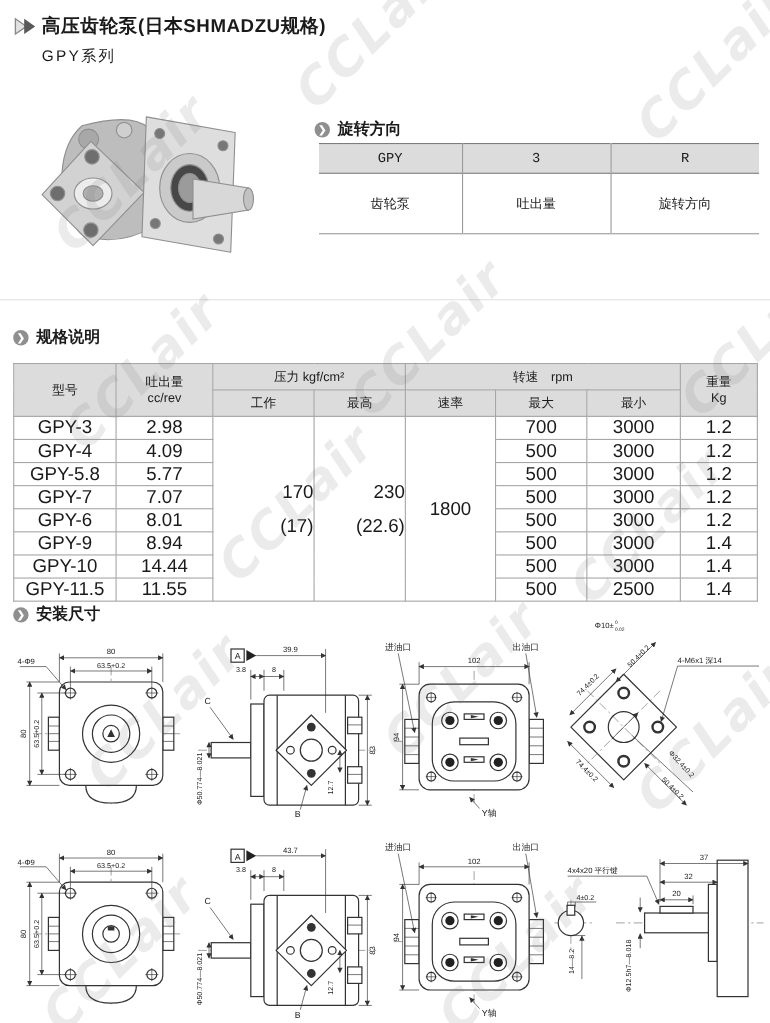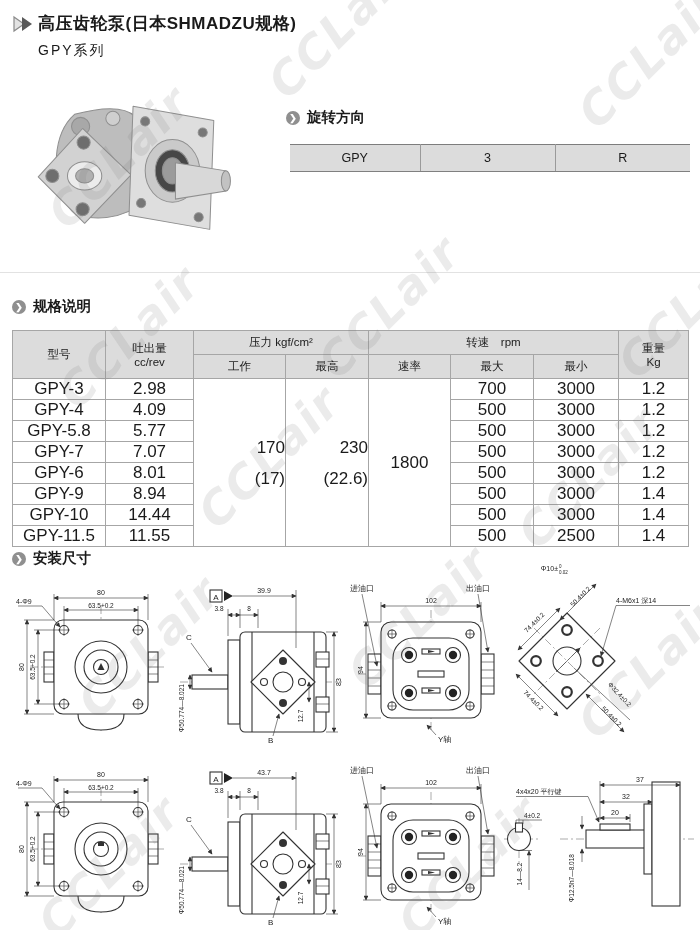--- a/index.html
+++ b/index.html
@@ -10,22 +10,22 @@
       white-space:nowrap;pointer-events:none;z-index:50;}
   
   .title-row{position:absolute;left:12px;top:12px;display:flex;align-items:center;}
   .page-title{font-size:17px;font-weight:bold;letter-spacing:0.5px;}
   .page-subtitle{position:absolute;left:38px;top:42px;font-size:14px;letter-spacing:2px;}
   .sec-head{position:absolute;display:flex;align-items:center;gap:7px;font-weight:bold;font-size:14.5px;}
   .sec-icon{width:14px;height:14px;border-radius:50%;background:#8f8f8f;color:#fff;font-size:9px;
             line-height:14px;text-align:center;font-weight:bold;flex:0 0 14px;}
   .divider{position:absolute;left:0;width:700px;height:1px;background:#e2e2e2;}
   
-  .mtable{position:absolute;left:290px;top:144px;width:400px;border-collapse:collapse;text-align:center;
-          border-top:1.5px solid #7d7d7d;border-bottom:1.5px solid #7d7d7d;table-layout:fixed;}
+  .mtable{position:absolute;left:290px;top:130px;width:400px;border-collapse:collapse;text-align:center;
+          border-top:1.5px solid #7d7d7d;border-bottom:1.5px solid #7d7d7d;table-layout:fixed;font-family:Liberation Mono, monospace;}
   .mtable td{border-left:1px solid #9a9a9a;padding:0;vertical-align:middle;}
   .mtable tr td:first-child{border-left:none;}
   .mtable .ghead td{background:#dcdcdc;height:26px;font-size:12.5px;border-bottom:1px solid #808080;}
   .mtable .mean td{height:54px;font-size:12px;border-bottom:1px solid #9a9a9a;}
   .mtable .vals td{height:62px;font-size:12px;line-height:17px;}
   
   .stable{position:absolute;left:12px;top:330px;width:676px;border-collapse:collapse;text-align:center;
           table-layout:fixed;border-top:1.5px solid #6b6b6b;border-bottom:1.5px solid #6b6b6b;}
   .stable th,.stable td{border:1px solid #a6a6a6;padding:0;vertical-align:middle;}
   .stable thead th{background:#dcdcdc;font-weight:normal;font-size:11.5px;height:23px;}
@@ -115,20 +115,25 @@
   <colgroup>
       <col style="width:130px">
       <col style="width:135px">
       <col style="width:135px">
     </colgroup>
   <tbody>
       <tr class="ghead">
     <td>GPY</td>
     <td>3</td>
     <td>R</td>
+  </tr>
+  <tr class="mean">
+    <td>齿轮泵</td>
+    <td>吐出量</td>
+    <td>旋转方向</td>
   </tr>
 </tbody>
   </table>
 
 <div class="divider" style="top:272px"></div>
 
 <div class="sec-head" style="left:12px;top:297px">
   <span class="sec-icon">❯</span>
   <span>规格说明</span>
 </div>

